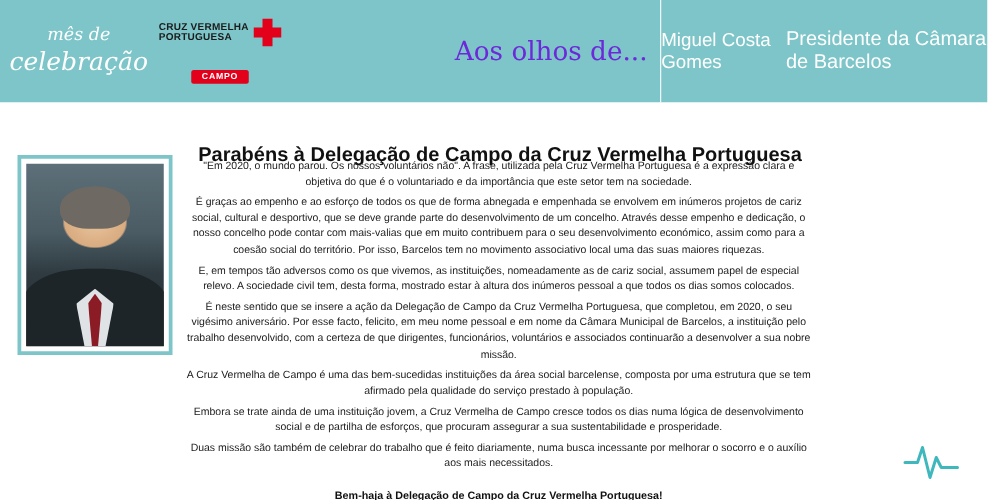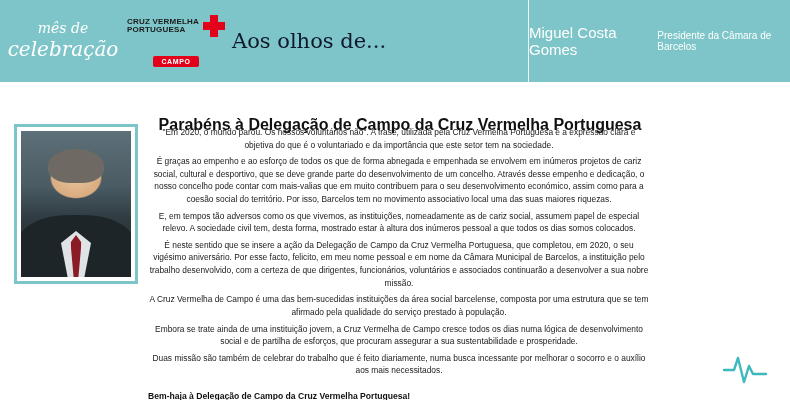--- a/index.html
+++ b/index.html
@@ -83,39 +83,39 @@
     color: #ffffff;
     font-size: 7px;
     font-weight: bold;
     padding: 2px 8px;
     border-radius: 2px;
     letter-spacing: 0.6px;
   }
 
   .header-title {
     flex: 1;
-    text-align: left;
-    color: #0f172a;
+    text-align: right;
+    color: #6d28d9;
     font-size: 21px;
     font-family: "DejaVu Serif", serif;
     padding-right: 10px;
   }
 
   .header-person {
     width: 262px;
     height: 82px;
     border-left: 1px solid rgba(255,255,255,0.85);
     display: flex;
     justify-content: center;
     align-items: center;
     color: #ffffff;
     gap: 9px;
   }
   .header-person .name { font-size: 15px; }
-  .header-person .role { font-size: 10px; }
+  .header-person .role { font-size: 16px; }
 
   
   .body-area {
     position: absolute;
     left: 0; top: 82px;
     width: 790px; height: 318px;
     background: #ffffff;
   }
 
   .doc-title {
@@ -186,20 +186,21 @@
     font-size: 8.4px;
     line-height: 1.5;
     color: #1a1a1a;
     text-align: center;
     margin: 0 0 4px 0;
   }
   .closing {
     font-size: 8.6px;
     font-weight: bold;
     color: #111111;
+    text-align: center;
     margin-top: 14px;
   }
 
   .pulse-icon {
     position: absolute;
     right: 22px;
     bottom: 14px;
     width: 46px;
     height: 34px;
   }

